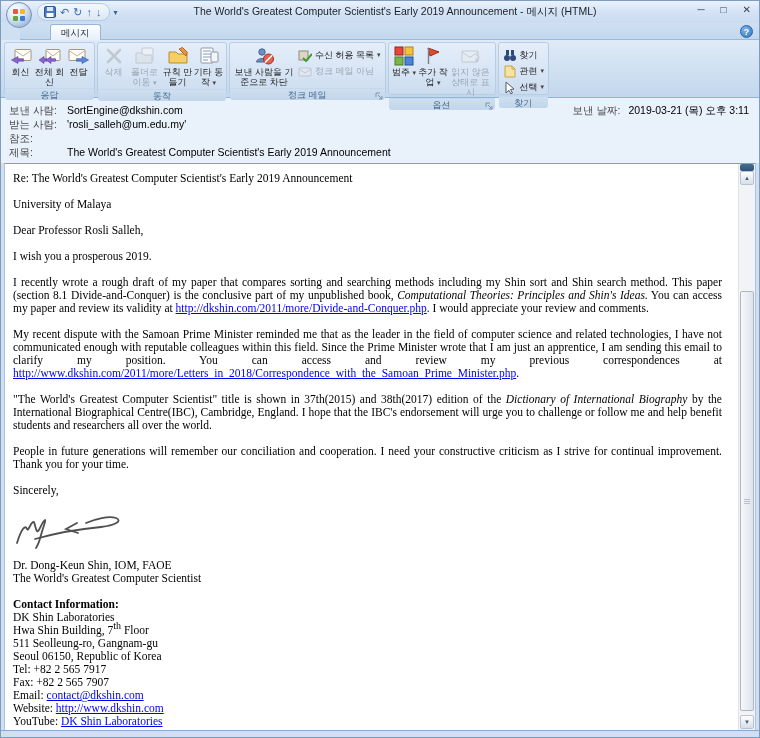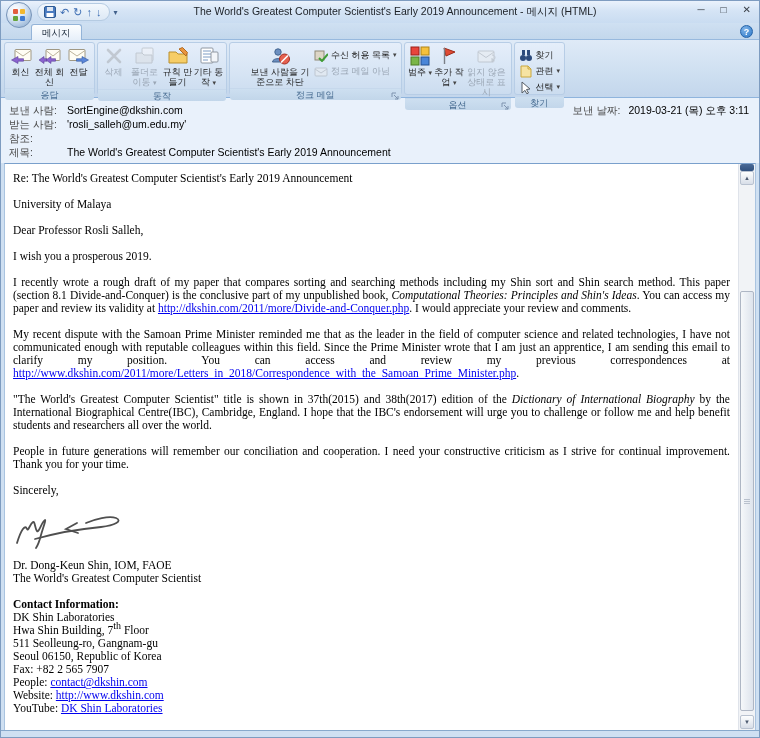--- a/index.html
+++ b/index.html
@@ -46,20 +46,21 @@
     position:absolute;left:140px;right:110px;text-align:center;
     font-size:10.5px;color:#20252b;white-space:nowrap;overflow:hidden;
   }
   .win-controls{position:absolute;right:8px;top:3px;display:flex;gap:16px;font-size:10px;color:#3a4048;}
   .win-controls span{cursor:default;}
   
   .tabrow{
     height:17px;position:relative;
     background:linear-gradient(#cfe0f2,#c3d7ec);
     border-bottom:1px solid #98b9de;
+    margin-left:19px;
   }
   .tab{
     position:absolute;left:30px;top:1px;height:16px;padding:0 10px;
     background:linear-gradient(#fdfeff,#e6eff9);
     border:1px solid #94b4d8;border-bottom:none;border-radius:3px 3px 0 0;
     font-size:9.5px;line-height:15px;color:#1d2b3c;
   }
   .help-btn{
     position:absolute;right:6px;top:2px;width:13px;height:13px;border-radius:50%;
     background:radial-gradient(circle at 35% 30%, #7fb3e8, #2f7ac9);
@@ -90,41 +91,41 @@
     padding-top:2px;cursor:default;justify-content:space-between;
   }
   .bigbtn svg{display:block;margin-bottom:1px;}
   .smallcol{display:flex;flex-direction:column;justify-content:flex-start;padding-top:3px;}
   .smallbtn{display:flex;align-items:center;gap:3px;font-size:9px;height:14px;margin:1px 2px;color:#1c1c1c;cursor:default;}
   .smallbtn svg{display:block;}
   .caret{font-size:7px;color:#3c4document555;color:#444;}
   .disabled, .disabled .caret{color:#9aa6b4 !important;}
   .disabled svg{opacity:.45;filter:grayscale(60%);}
   
-  .w26{width:27px;} .w30{width:31px;} .w34{width:35px;} .w62{width:64px;margin-left:16px;} .w44{width:44px;}
+  .w26{width:27px;} .w30{width:31px;} .w34{width:35px;} .w62{width:64px;} .w44{width:44px;}
   
   .headerpanel{
     background:#e9f1fb;padding:5px 10px 4px 8px;
     font-size:10.5px;line-height:14px;
   }
   .hrow{display:flex;}
   .hlabel{width:58px;color:#4a4a4a;flex:none;}
   .hvalue{color:#000;}
   .hdate{margin-left:auto;display:flex;}
   .hdate .hlabel{width:auto;margin-right:8px;}
   
   .mailbody{
     flex:1;position:relative;background:#fff;
     border-top:1px solid #7aa0cc;border-left:1px solid #aac4e0;border-right:1px solid #aac4e0;
     margin:0 3px;
     overflow:hidden;
   }
   .mailtext{
     position:absolute;left:0;top:0;right:17px;bottom:0;
-    padding:8px 8px 6px 8px;
+    padding:8px 16px 6px 8px;
     font-family:"Liberation Serif","DejaVu Serif",serif;
     font-size:11.5px;line-height:13px;color:#000;
   }
   .mailtext p{margin:0 0 13px 0;}
   .mailtext .j{text-align:justify;}
   .blk{display:block;}
   .link{color:#0000ee;text-decoration:underline;cursor:pointer;overflow-wrap:anywhere;}
   .bold{font-weight:bold;}
   sup{font-size:10px;vertical-align:super;line-height:0;}
   .sigline{margin:2px 0 2px 0;}
@@ -412,22 +413,23 @@
       <p>
         <span class="blk">Dr. Dong-Keun Shin, IOM, FAOE</span>
         <span class="blk">The World's Greatest Computer Scientist</span>
       </p>
       <p style="margin-top:13px;">
         <span class="blk bold">Contact Information:</span>
         <span class="blk">DK Shin Laboratories</span>
         <span class="blk"><span>Hwa Shin Building, 7</span><sup>th</sup><span> Floor</span></span>
         <span class="blk">511 Seolleung-ro, Gangnam-gu</span>
         <span class="blk">Seoul 06150, Republic of Korea</span>
+        <span class="blk">Tel: +82 2 565 7917</span>
         <span class="blk">Fax: +82 2 565 7907</span>
-        <span class="blk"><span>People: </span><a class="link">contact@dkshin.com</a></span>
+        <span class="blk"><span>Email: </span><a class="link">contact@dkshin.com</a></span>
         <span class="blk"><span>Website: </span><a class="link">http://www.dkshin.com</a></span>
         <span class="blk"><span>YouTube: </span><a class="link">DK Shin Laboratories</a></span>
       </p>
     </div>
 
     <div class="scrollbar">
       <div class="split"></div>
       <div class="sbtn">▲</div>
       <div class="thumb">
           <div class="grip"></div>

